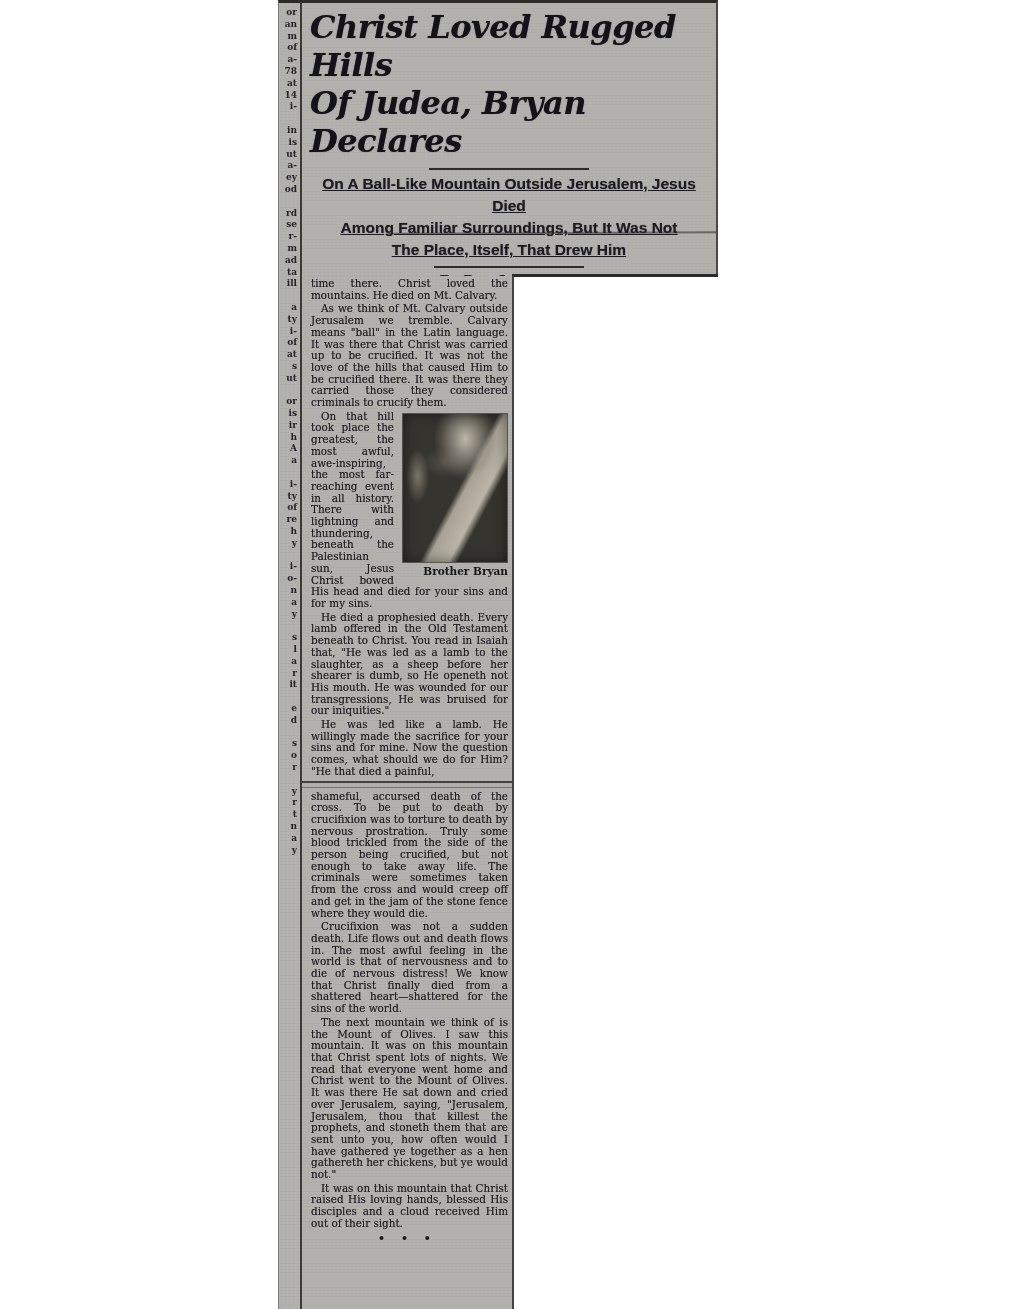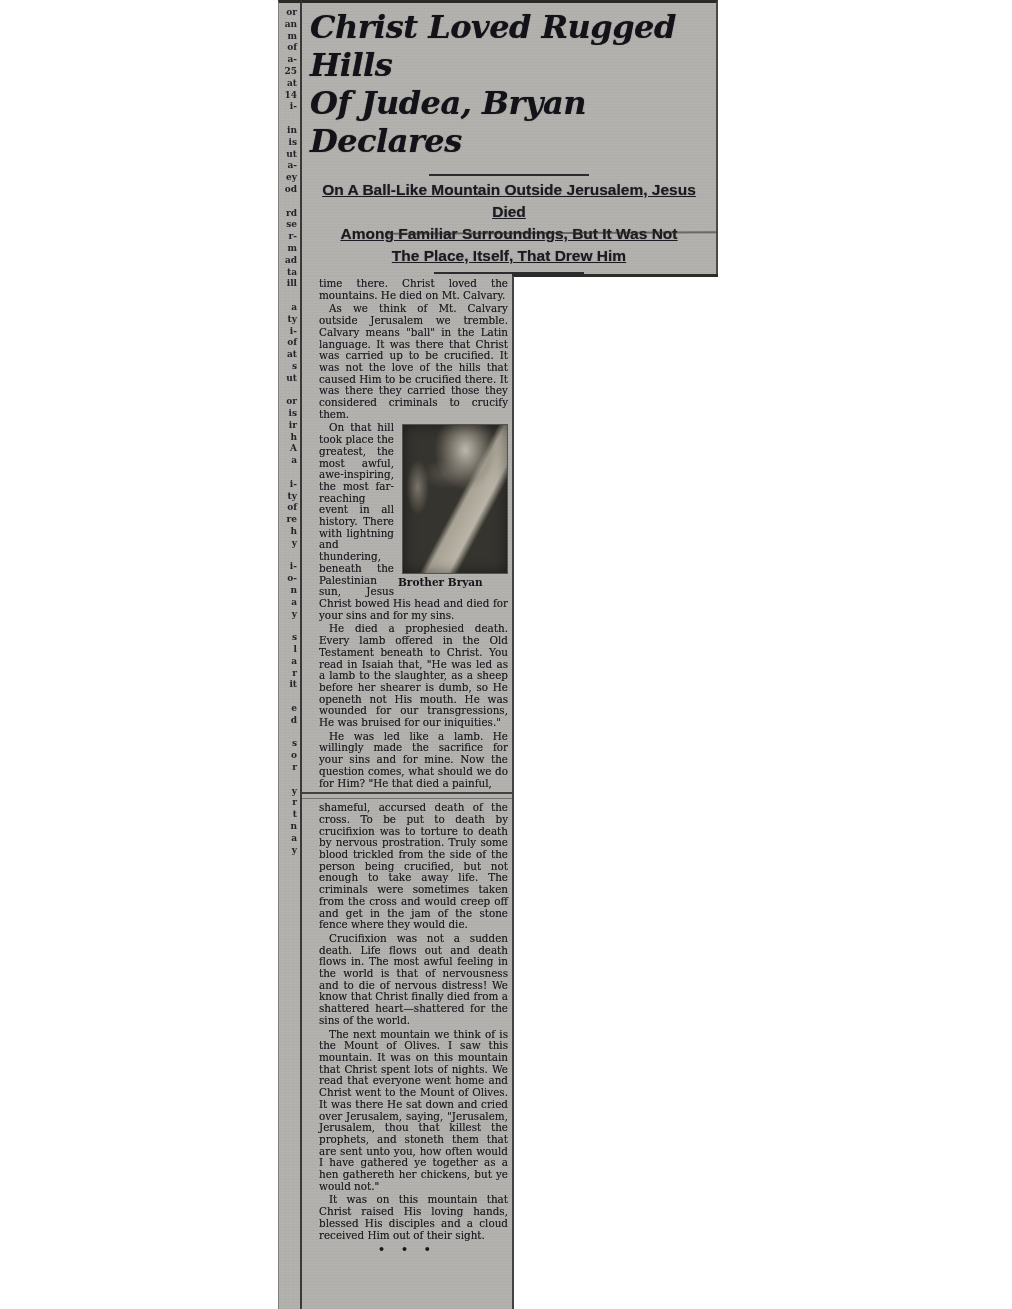--- a/index.html
+++ b/index.html
@@ -34,21 +34,21 @@
   
   .top-block{
     position:absolute;left:302px;top:0;width:416px;height:276px;
     box-sizing:border-box;
     border-top:3px solid #2b2a27;
     border-right:2px solid #4a4945;
     overflow:hidden;
     color:#17171c;
   }
   .headline{
-    margin:5px 6px 14px 8px;
+    margin:5px 6px 8px 8px;
     font-family:"DejaVu Serif", serif;
     font-style:italic;font-weight:bold;
     font-size:32px;line-height:38px;
     letter-spacing:-0.5px;
     color:#121218;
     text-shadow:0 0 1px rgba(25,25,30,.6);
   }
   .rule{border-top:2px solid #2c2c30;margin:3px auto;}
   .rule-1{width:160px;}
   .rule-2{width:150px;margin-top:5px;}
@@ -73,42 +73,42 @@
   
   .column{
     position:absolute;left:302px;top:276px;width:212px;height:1033px;
     box-sizing:border-box;
     border-right:2px solid #434240;
     overflow:hidden;
     color:#1b1b20;
     padding:2px 4px 0 5px;
   }
   .column p{
-    margin:0 0 2px 12px;
+    margin:0 0 2px 4px;
     font-size:10.4px;line-height:11.7px;
     text-align:justify;text-indent:10px;
     text-shadow:0 0 .6px rgba(25,25,30,.5);
   }
   .column p.no-indent{text-indent:0;}
   .photo-box{
     float:right;width:110px;margin:2px 0 2px 4px;
   }
   .photo{
     width:104px;height:148px;margin-left:4px;
     border:1px solid #56544f;
     background:
       radial-gradient(ellipse 40px 52px at 60% 17%, rgba(204,198,184,.9), rgba(130,124,112,.3) 62%, transparent 78%),
       radial-gradient(ellipse 16px 38px at 14% 42%, rgba(160,152,138,.65), transparent 72%),
       radial-gradient(ellipse 30px 20px at 40% 33%, rgba(110,104,94,.55), transparent 75%),
       linear-gradient(118deg, transparent 52%, rgba(196,190,174,.8) 56%, rgba(208,203,188,.85) 68%, transparent 73%),
       #36342f;
     box-shadow:inset 0 0 14px rgba(0,0,0,.5);
   }
   .photo-caption{
-    text-align:left;font-weight:bold;font-size:10.5px;line-height:13px;
+    text-align:right;font-weight:bold;font-size:10.5px;line-height:13px;
     margin-top:2px;color:#15151a;
   }
   .crease-mid{
     margin:3px -6px 3px -7px;height:4px;
     border-top:2px solid rgba(40,39,37,.8);
     border-bottom:1px solid rgba(40,39,37,.45);
   }
   .dots-sep{
     text-align:center;font-weight:bold;font-size:11px;line-height:13px;
     letter-spacing:6px;margin:2px 0 4px 0;color:#17171c;
@@ -118,21 +118,21 @@
 <body>
 
 <div class="page">
 
   <div class="margin-strip newsprint">
     <div class="frags">or
 an
 m
 of
 a-
-25
+78
 at
 14
 i-
 
 in
 is
 ut
 a-
 ey
 od

